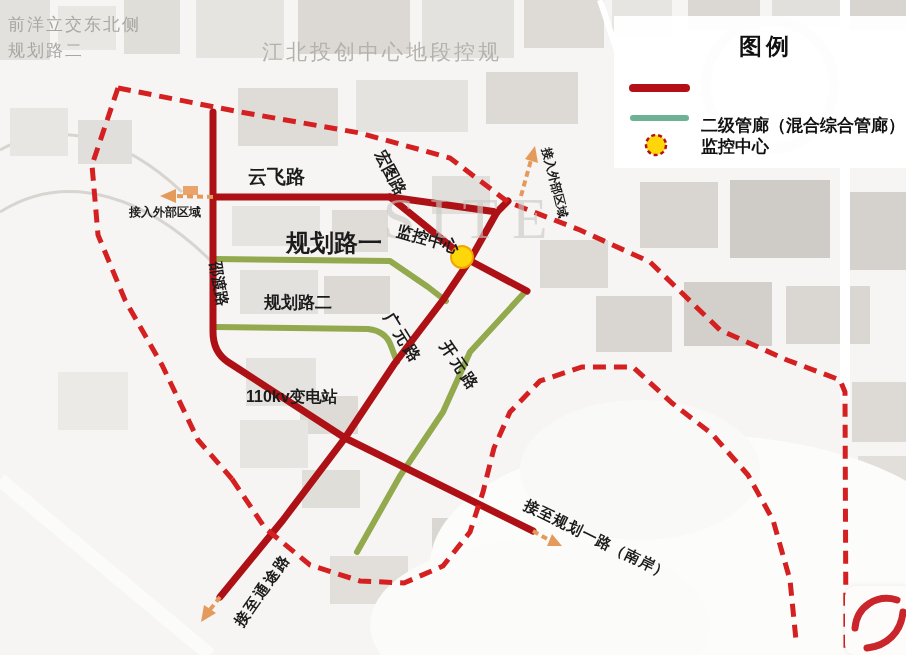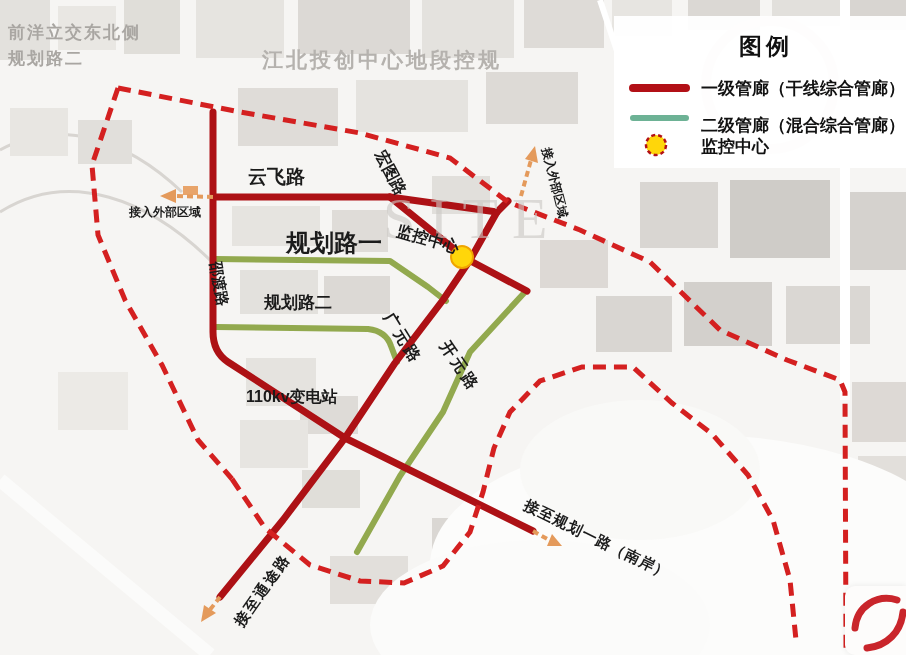--- a/index.html
+++ b/index.html
@@ -3,21 +3,21 @@
 <meta charset="utf-8">
 <style>
   html,body{margin:0;padding:0;background:#ffffff;}
   #stage{
     position:relative;width:906px;height:655px;overflow:hidden;
     background:#f6f5f3;
     font-family:"Liberation Sans",sans-serif;
   }
   #map-svg{position:absolute;left:0;top:0;}
   .lbl{position:absolute;color:#1b1b1b;font-weight:700;white-space:nowrap;line-height:1.2;}
-  .gray-note{color:#a9a6a2;font-family:"Liberation Serif",serif;font-weight:700;margin-top:8px;}
+  .gray-note{color:#a9a6a2;font-family:"Liberation Serif",serif;font-weight:400;}
   .lbl-note1{left:8px;top:12px;font-size:17px;letter-spacing:2px;line-height:1.5;}
   .lbl-note2{left:262px;top:40px;font-size:21px;letter-spacing:3px;color:#b5b2ae;}
   .lbl-site{left:383px;top:184px;font-size:58px;letter-spacing:14px;color:#ccc9c5;opacity:.62;
             font-family:"Liberation Serif",serif;font-weight:400;}
   .lbl-yunfei{left:248px;top:166px;font-size:19px;}
   .lbl-hongtu{left:388px;top:147px;font-size:16px;transform:rotate(62deg);transform-origin:0 0;}
   .lbl-guihua1{left:286px;top:229px;font-size:24px;}
   .lbl-guihua2{left:264px;top:293px;font-size:17px;}
   .lbl-substation{left:246px;top:343px;font-size:16px;margin-top:44px;}
   .lbl-shaodu{left:224px;top:260px;font-size:15px;transform:rotate(80deg);transform-origin:0 0;}
@@ -154,21 +154,20 @@
   <div class="lbl lbl-guangyuan">广元路</div>
   <div class="lbl lbl-kaiyuan">开元路</div>
   <div class="lbl lbl-monitor">监控中心</div>
 
   <div class="lbl lbl-ext-left">接入外部区域</div>
   <div class="lbl lbl-ext-top">接入外部区域</div>
   <div class="lbl lbl-tongtu">接至通途路</div>
   <div class="lbl lbl-guihua1s">接至规划一路（南岸）</div>
 
   <div class="lbl legend-title">图例</div>
-  <div class="legend-label ll-1">一级管廊（干线综合管廊）</div>
   <div class="legend-label ll-2">二级管廊（混合综合管廊）</div>
   <div class="legend-label ll-3">监控中心</div>
 
   <div class="logo-frag">
     <svg width="61" height="69" viewBox="0 0 61 69">
       <path d="M10,42 C12,20 32,8 52,14" fill="none" stroke="#c9252b" stroke-width="7" stroke-linecap="round"></path>
       <path d="M22,62 C42,60 56,46 58,26" fill="none" stroke="#c9252b" stroke-width="7" stroke-linecap="round"></path>
     </svg>
   </div>
 

